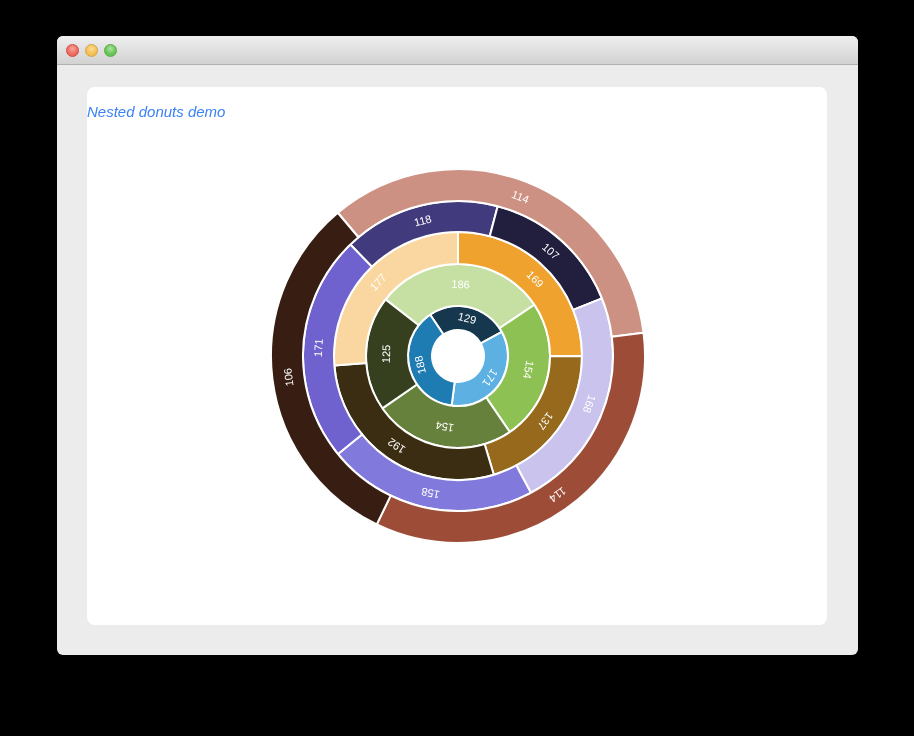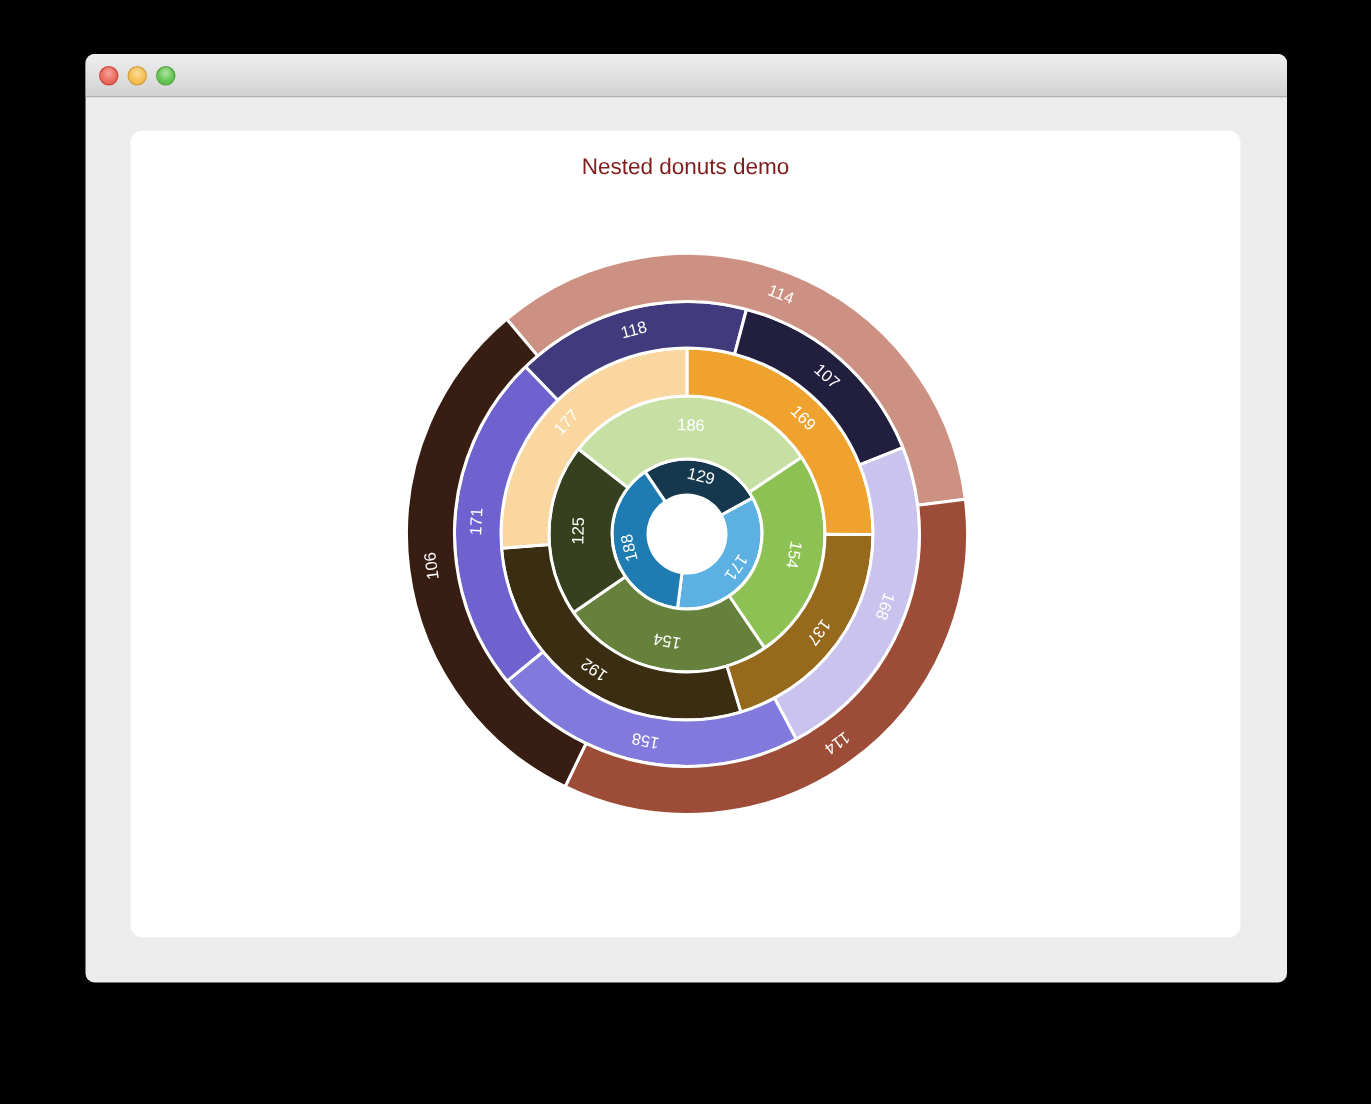--- a/index.html
+++ b/index.html
@@ -25,21 +25,21 @@
   .tl-btn{width:13px;height:13px;border-radius:50%;box-sizing:border-box;padding:0;}
   .tl-close{background:radial-gradient(circle at 50% 35%, #f7a59b, #ec6a5e 60%);border:1px solid #cf4a3f;}
   .tl-min{background:radial-gradient(circle at 50% 35%, #fbdc9a, #f5bf4f 60%);border:1px solid #d6a243;}
   .tl-max{background:radial-gradient(circle at 50% 35%, #b2e2a4, #62c554 60%);border:1px solid #58a942;}
   .chart-panel{
     position:absolute;left:30px;top:51px;width:740px;height:538px;
     background:#ffffff;border-radius:8px;
   }
   .chart-title{
     position:absolute;top:16px;left:0;width:100%;
-    text-align:center;font-size:15px;color:#7f1d1d;
+    text-align:left;font-size:15px;color:#3b82f6;font-style:italic;
   }
   .chart-svg{position:absolute;left:0;top:0;}
   .chart-svg text{font-family:"Liberation Sans", sans-serif;}
 </style>
 </head>
 <body>
 
 <div class="mac-window">
   <div class="titlebar">
     <div class="traffic-lights">

